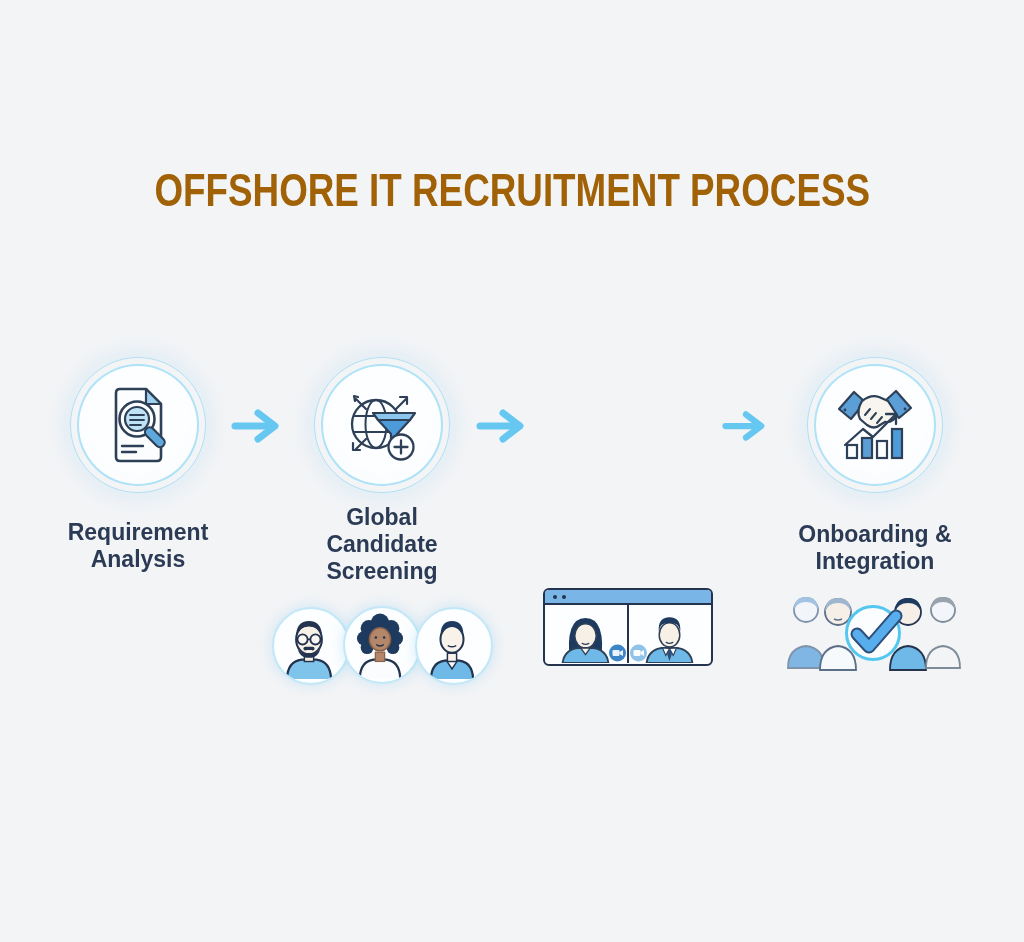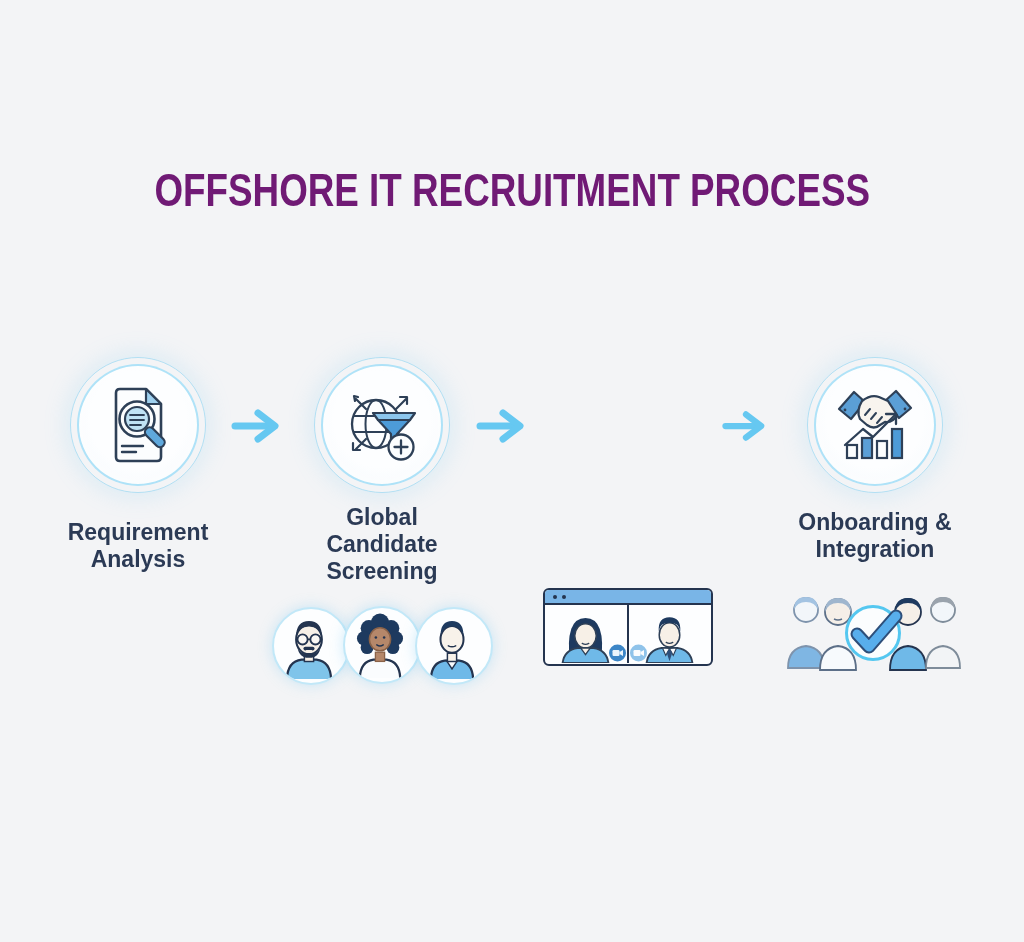--- a/index.html
+++ b/index.html
@@ -8,21 +8,21 @@
     width:1024px;height:942px;
     background:#F3F4F6;
     font-family:"Liberation Sans", sans-serif;
     overflow:hidden;
   }
   
   .title{
     position:absolute;top:167px;left:0;width:1024px;
     text-align:center;
     font-size:46px;font-weight:bold;line-height:1;
-    color:#701a75;
+    color:#a16207;
     letter-spacing:0px;
   }
   .title span{display:inline-block;transform:scaleX(0.80);transform-origin:center;}
   
   .step{
     position:absolute;top:357px;width:220px;
     display:flex;flex-direction:column;align-items:center;
   }
   .step.s1{left:28px;}
   .step.s2{left:272px;}
@@ -44,21 +44,21 @@
   .badge svg{position:relative;z-index:1;}
   .step-label{
     text-align:center;
     font-size:23px;line-height:27px;font-weight:600;
     color:#2B3A55;
     white-space:pre-line;
   }
   .s1 .step-label{margin-top:26px;}
   .s2 .step-label{margin-top:11px;}
   .s3 .step-label{margin-top:16px;}
-  .s4 .step-label{margin-top:16px;}
+  .s4 .step-label{margin-top:28px;}
   
   .flow-arrow{position:absolute;width:56px;height:40px;}
   .flow-arrow.a1{left:230px;top:406px;}
   .flow-arrow.a2{left:475px;top:406px;}
   .flow-arrow.a3{left:721px;top:408px;}
   
   .avatar-row{position:absolute;left:272px;top:606px;width:222px;height:78px;}
   .avatar{
     position:absolute;width:74px;height:74px;border-radius:50%;
     border:2px solid #C2E8F8;background:#FDFEFF;

